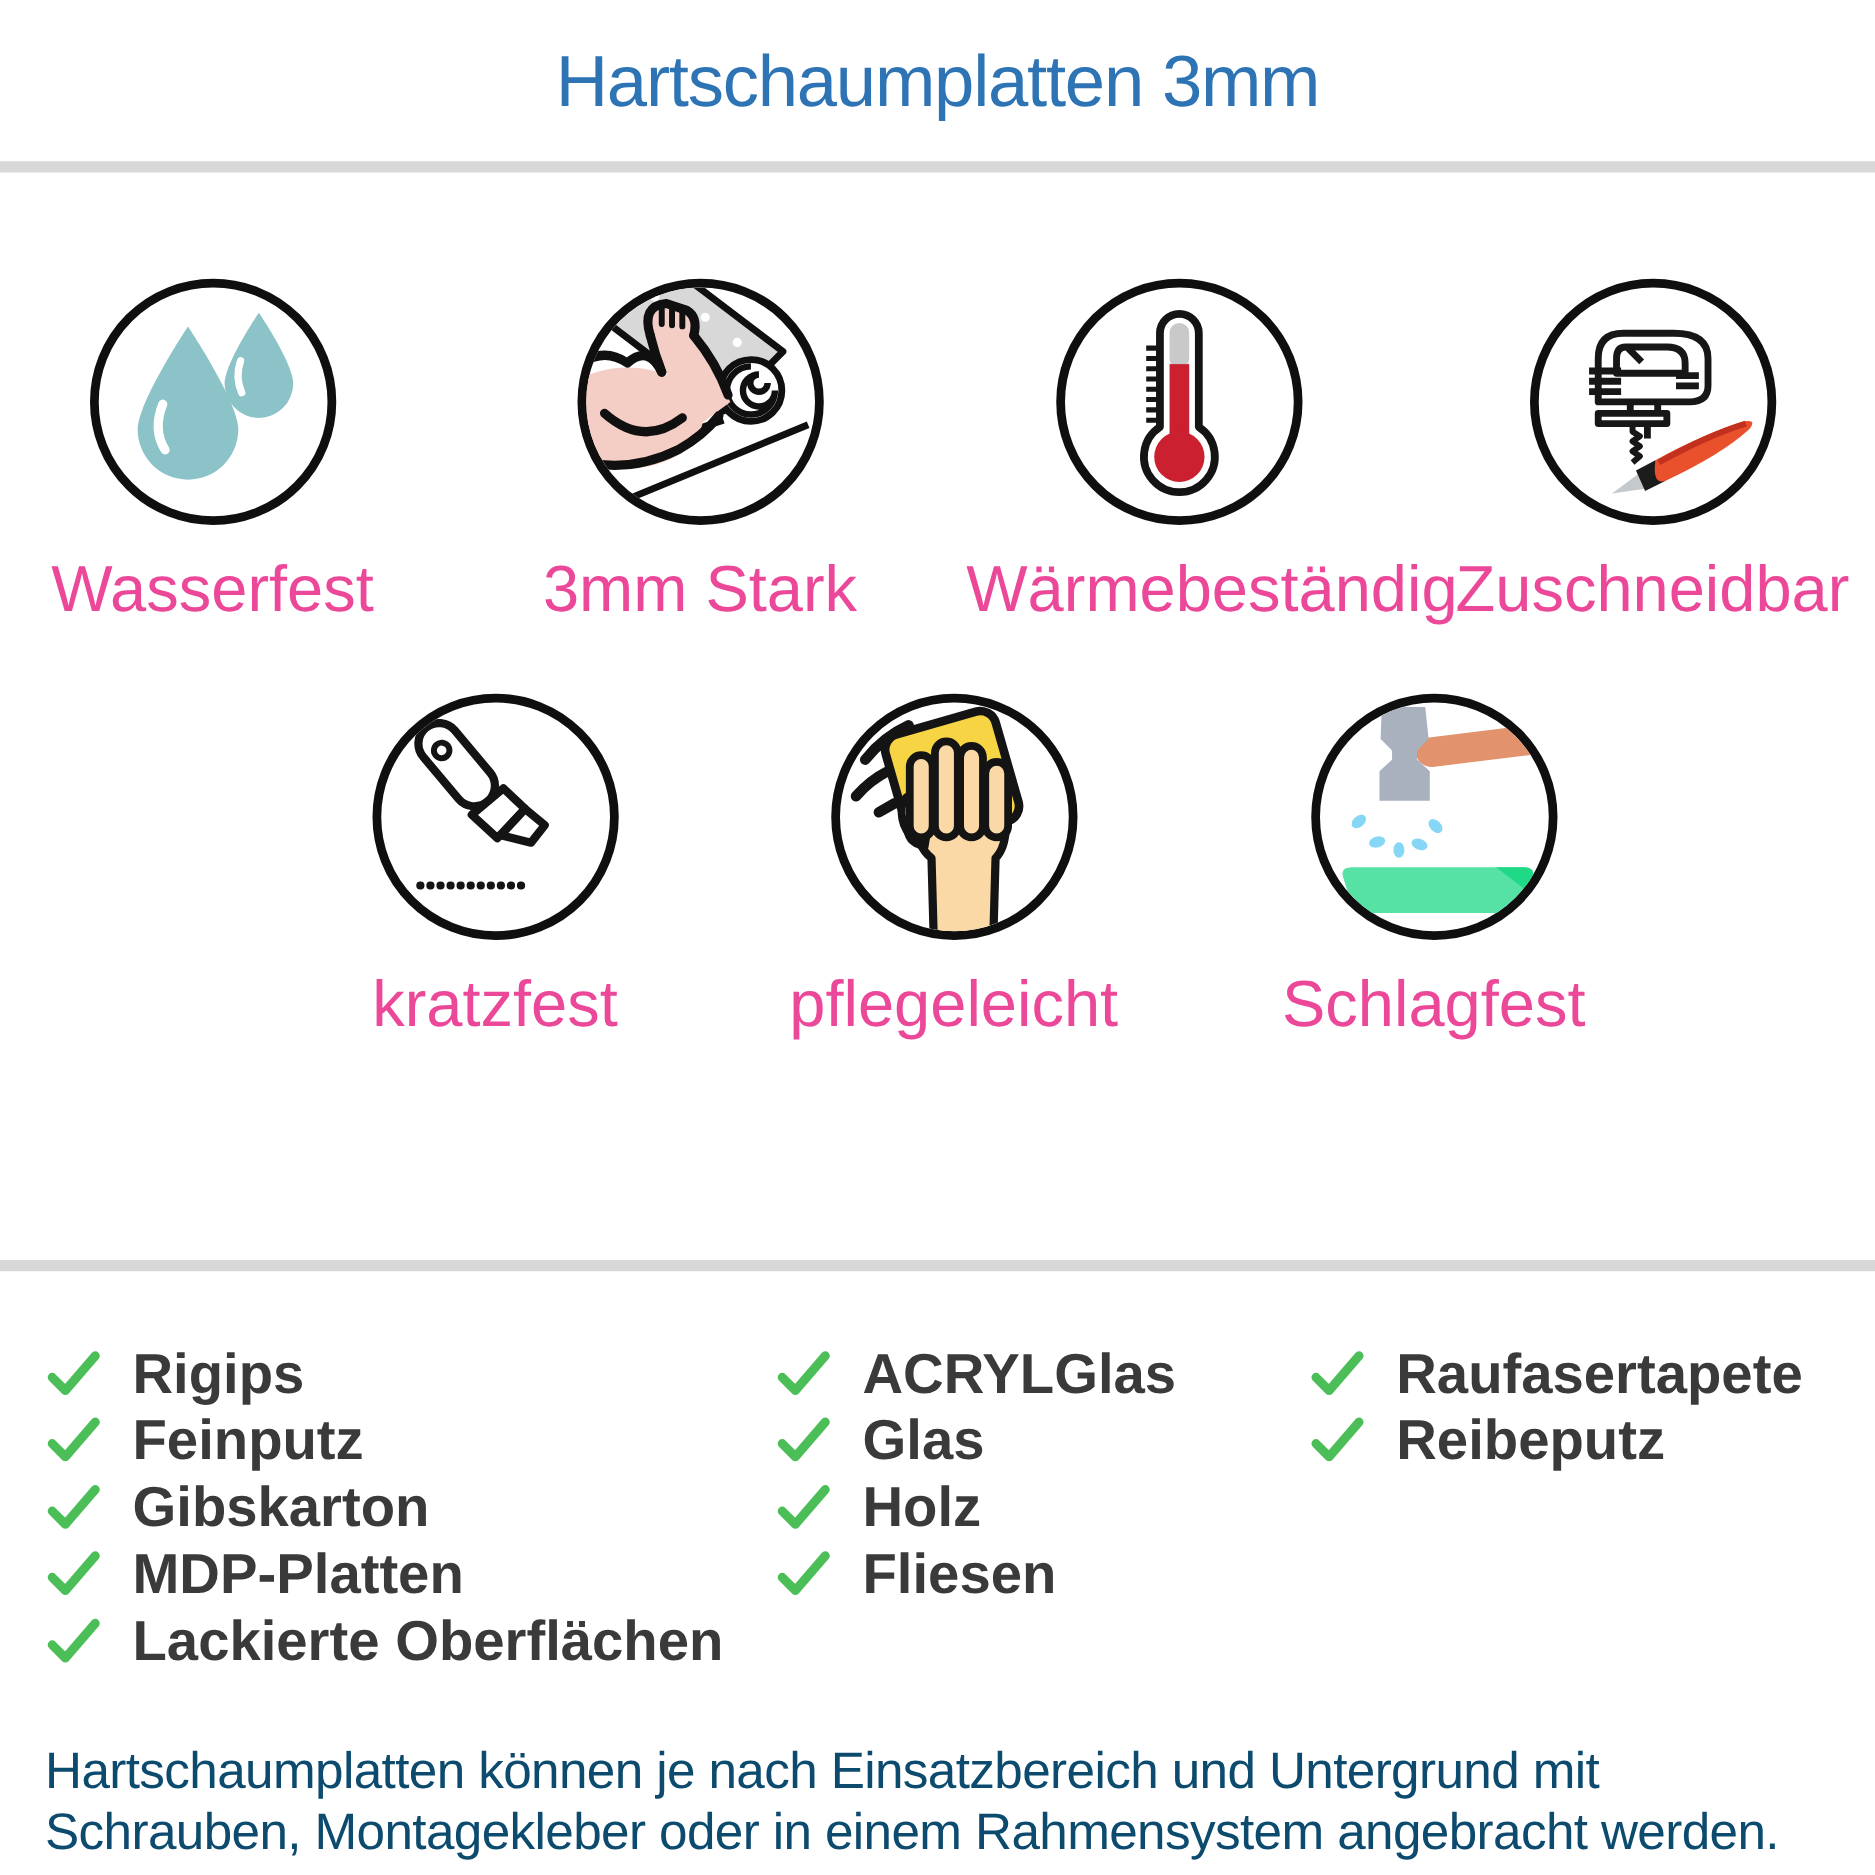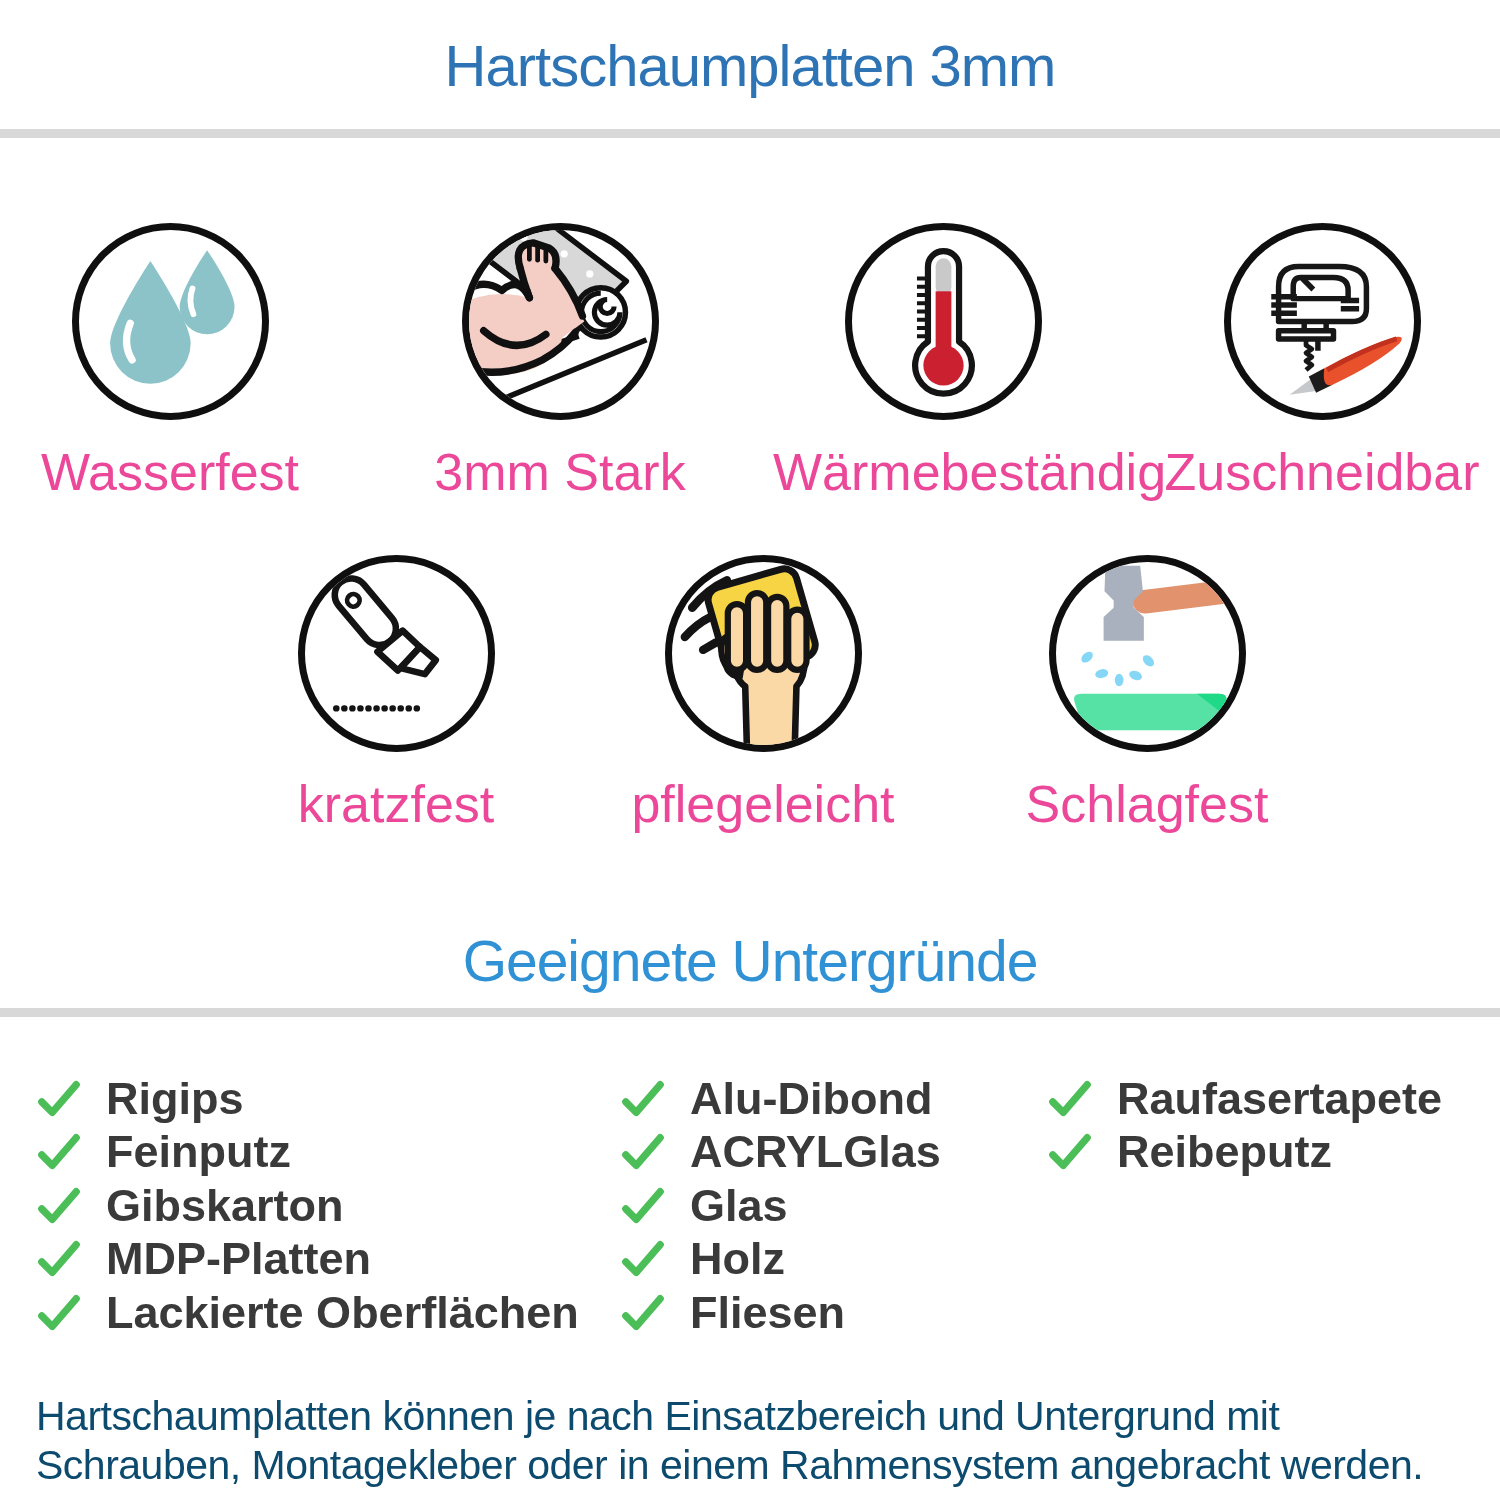--- a/index.html
+++ b/index.html
@@ -178,21 +178,20 @@
           <ellipse cx="43.5" cy="62" rx="3.6" ry="2.4" transform="rotate(20 43.5 62)"></ellipse>
           <ellipse cx="50.5" cy="54" rx="3.6" ry="2.4" transform="rotate(45 50.5 54)"></ellipse>
         </g>
         <path d="M14,72 Q9,72 10,76 L14,89 Q15,92 19,92 H83 Q88,92 89,88 L93,76 Q94,72 89,72 Z" fill="#55e2a4"></path>
         <path d="M77,72 H89 Q94,72 93,76 L90,82 Z" fill="#1fd986"></path>
       </svg>
     </div>
     <div class="flabel">Schlagfest</div>
   </div>
 
-  <div class="sub-title">Geeignete Untergründe</div>
   <div class="divider" id="divider-substrates"></div>
 
   <div class="subcol col-1">
     <div class="srow">
       <svg class="check" viewBox="0 0 48 48">
           <path d="M6,27 L17,38 L42,9" fill="none" stroke="#4cbe58" stroke-width="7.5" stroke-linecap="round" stroke-linejoin="round"></path>
         </svg>
       <span class="stext">Rigips</span>
     </div>
     <div class="srow">
@@ -215,26 +214,20 @@
     </div>
     <div class="srow">
       <svg class="check" viewBox="0 0 48 48">
           <path d="M6,27 L17,38 L42,9" fill="none" stroke="#4cbe58" stroke-width="7.5" stroke-linecap="round" stroke-linejoin="round"></path>
         </svg>
       <span class="stext">Lackierte Oberflächen</span>
     </div>
   </div>
 
   <div class="subcol col-2">
-    <div class="srow">
-      <svg class="check" viewBox="0 0 48 48">
-          <path d="M6,27 L17,38 L42,9" fill="none" stroke="#4cbe58" stroke-width="7.5" stroke-linecap="round" stroke-linejoin="round"></path>
-        </svg>
-      <span class="stext">Alu-Dibond</span>
-    </div>
     <div class="srow">
       <svg class="check" viewBox="0 0 48 48">
           <path d="M6,27 L17,38 L42,9" fill="none" stroke="#4cbe58" stroke-width="7.5" stroke-linecap="round" stroke-linejoin="round"></path>
         </svg>
       <span class="stext">ACRYLGlas</span>
     </div>
     <div class="srow">
       <svg class="check" viewBox="0 0 48 48">
           <path d="M6,27 L17,38 L42,9" fill="none" stroke="#4cbe58" stroke-width="7.5" stroke-linecap="round" stroke-linejoin="round"></path>
         </svg>

